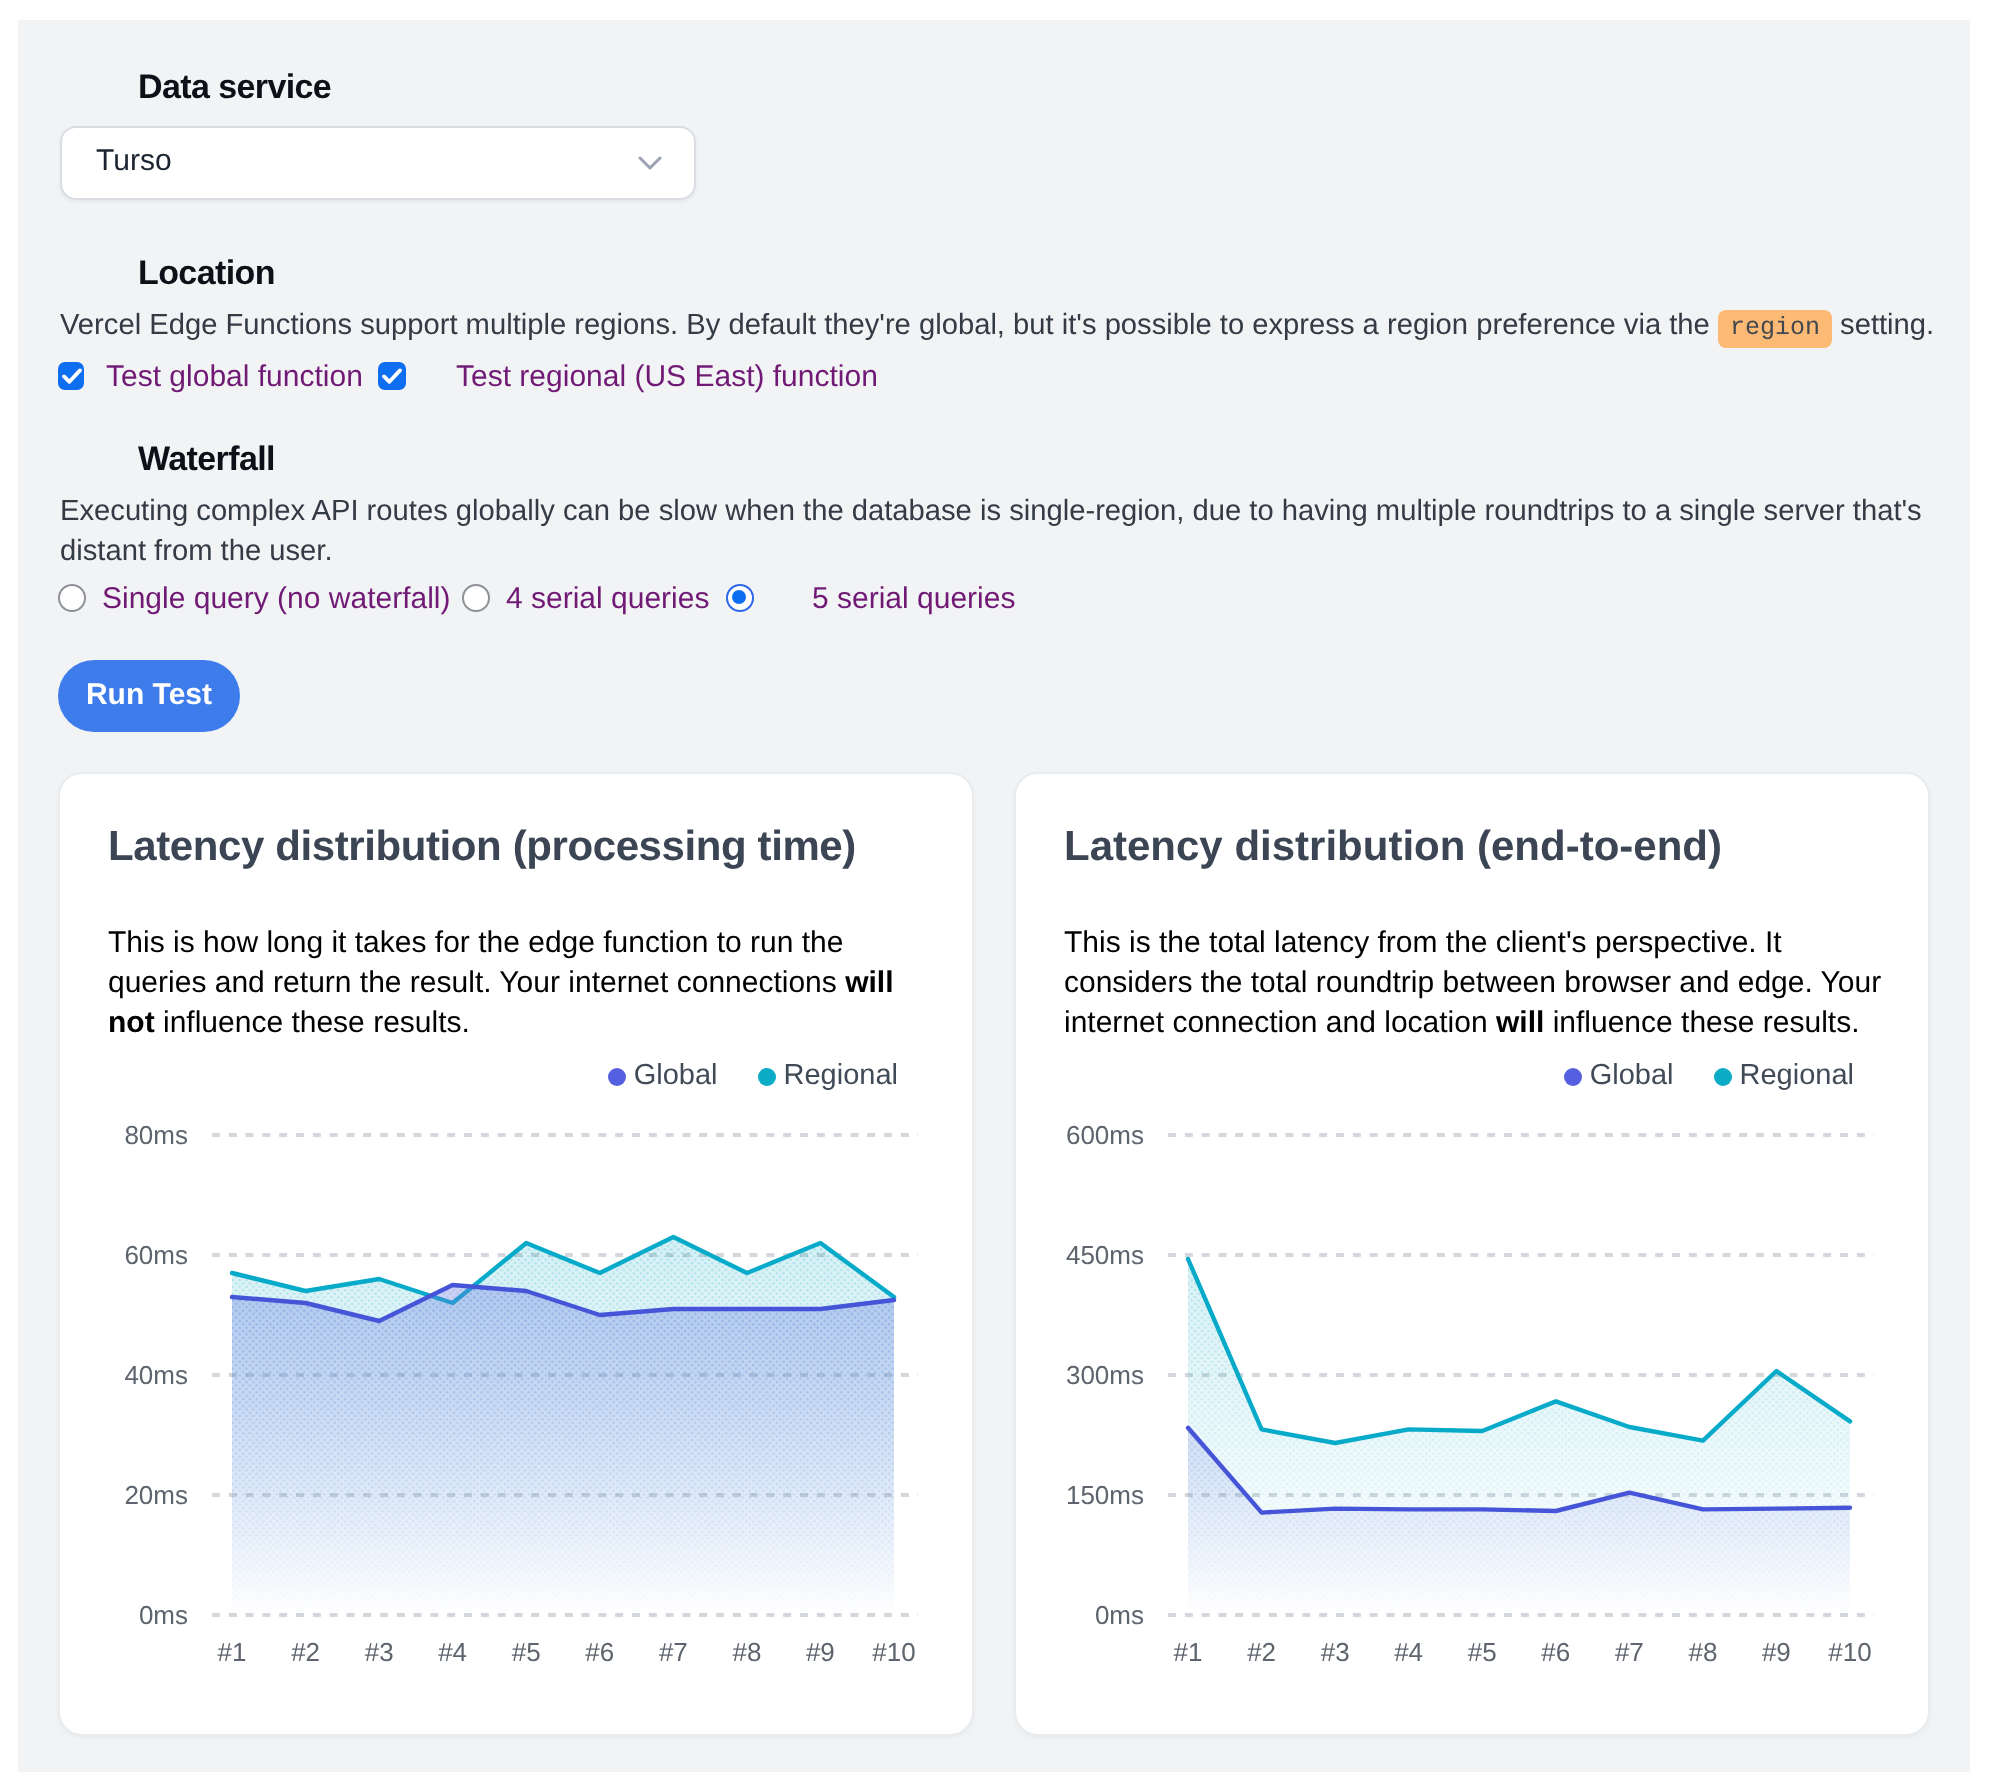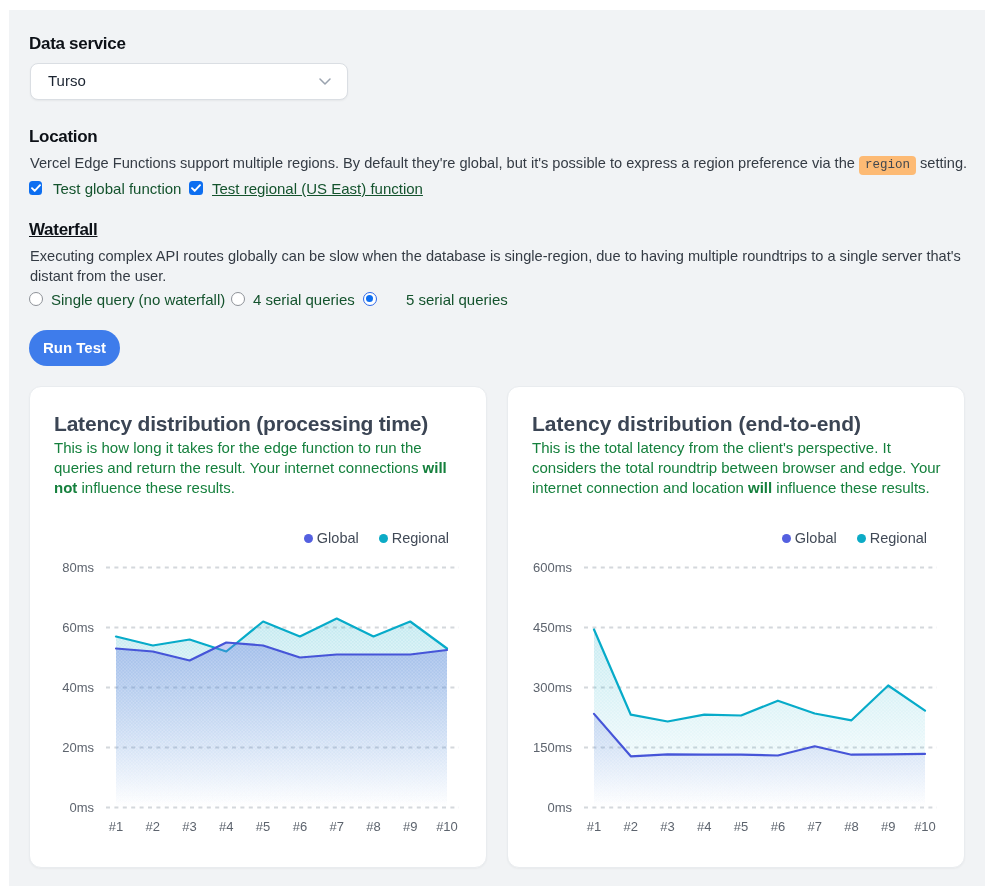--- a/index.html
+++ b/index.html
@@ -1,31 +1,31 @@
 <!DOCTYPE html>
 <html><head>
 <meta charset="utf-8">
 <style>
   * { margin:0; padding:0; box-sizing:border-box; }
   html,body { width:1006px; height:889px; background:#ffffff; font-family:"Liberation Sans", sans-serif; }
   .bg { position:absolute; left:9px; top:10px; width:976px; height:876px; background:#f1f3f5; }
   .abs { position:absolute; }
-  h3 { font-size:17px; font-weight:bold; color:#0d1117; letter-spacing:-0.3px; }
+  h3 { font-size:17px; font-weight:bold; color:#0d1117; letter-spacing:-0.3px;margin-left:40px; }
   .para { font-size:14.6px; color:#343b44; line-height:20px; }
-  .lbl { font-size:15px; color:#14532d; }
+  .lbl { font-size:15px; color:#701a75; }
   .code { background:#fdba74; border-radius:4px; font-family:"Liberation Mono", monospace; font-size:12.5px; color:#40474f; padding:2px 6px 3px; }
   .cb { position:absolute; width:13.5px; height:13.5px; background:#0d6ef0; border-radius:3.5px; }
   .cb svg { position:absolute; left:1.8px; top:2.6px; }
   .radio { position:absolute; width:14px; height:14px; border-radius:50%; background:#fff; border:1.5px solid #8e9298; }
   .radio.sel { background:#fff; border:1.6px solid #2e68e8; }
   .radio.sel::after { content:""; position:absolute; left:1.7px; top:1.7px; width:7.4px; height:7.4px; background:#0d6ef0; border-radius:50%; }
   .btn { position:absolute; left:29px; top:330px; width:91px; height:36px; background:#3e7ceb; border-radius:18px; color:#fff; font-size:15px; font-weight:bold; text-align:center; line-height:36px; }
   .card { position:absolute; top:386px; width:458px; height:482px; background:#fff; border-radius:12px; border:1px solid #e9ecef; box-shadow:0 1px 2px rgba(0,0,0,0.04); }
   .ctitle { position:absolute; font-size:21px; font-weight:bold; color:#3b4554; letter-spacing:-0.2px; }
-  .cdesc { position:absolute; font-size:15px; color:#15803d; line-height:20px; }
+  .cdesc { position:absolute; font-size:15px; color:#000000; line-height:20px;margin-top:24px; }
   .legend { position:absolute; top:530px; font-size:14.5px; color:#414a57; display:flex; align-items:center; gap:20px; }
   .legend .item { display:flex; align-items:center; gap:4px; }
   .legend .dot { display:inline-block; width:9px; height:9px; border-radius:50%; }
 </style>
 </head>
 <body>
 <div class="bg"></div>
 
 <h3 class="abs" style="left:29px; top:33.5px;">Data service</h3>
 <div class="abs" style="left:30px; top:63px; width:318px; height:37px; background:#fff; border:1px solid #dadee3; border-radius:8px; box-shadow:0 1px 2px rgba(0,0,0,0.05);">
@@ -42,23 +42,23 @@
     <svg width="10" height="8" viewBox="0 0 10 8">
       <path d="M1 4.2 L3.7 6.9 L9 1.2" stroke="#fff" stroke-width="1.9" fill="none" stroke-linecap="round" stroke-linejoin="round"></path>
     </svg>
   </div>
 <span class="lbl abs" style="left:53px; top:180px;">Test global function</span>
 <div class="cb" style="left:189px; top:181px;">
     <svg width="10" height="8" viewBox="0 0 10 8">
       <path d="M1 4.2 L3.7 6.9 L9 1.2" stroke="#fff" stroke-width="1.9" fill="none" stroke-linecap="round" stroke-linejoin="round"></path>
     </svg>
   </div>
-<span class="lbl abs" style="left:212px; top:180px;text-decoration:underline;">Test regional (US East) function</span>
+<span class="lbl abs" style="left:228px; top:180px;">Test regional (US East) function</span>
 
-<h3 class="abs" style="left:29px; top:219.5px;text-decoration:underline;">Waterfall</h3>
+<h3 class="abs" style="left:29px; top:219.5px;">Waterfall</h3>
 <div class="para abs" style="left:30px; top:246px;">Executing complex API routes globally can be slow when the database is single-region, due to having multiple roundtrips to a single server that's<br>distant from the user.</div>
 
 <div class="radio" style="left:29px; top:292px;"></div>
 <span class="lbl abs" style="left:51px; top:291px;">Single query (no waterfall)</span>
 <div class="radio" style="left:231px; top:292px;"></div>
 <span class="lbl abs" style="left:253px; top:291px;">4 serial queries</span>
 <div class="radio sel" style="left:363px; top:292px;"></div>
 <span class="lbl abs" style="left:406px; top:291px;">5 serial queries</span>
 
 <div class="btn">Run Test</div>

